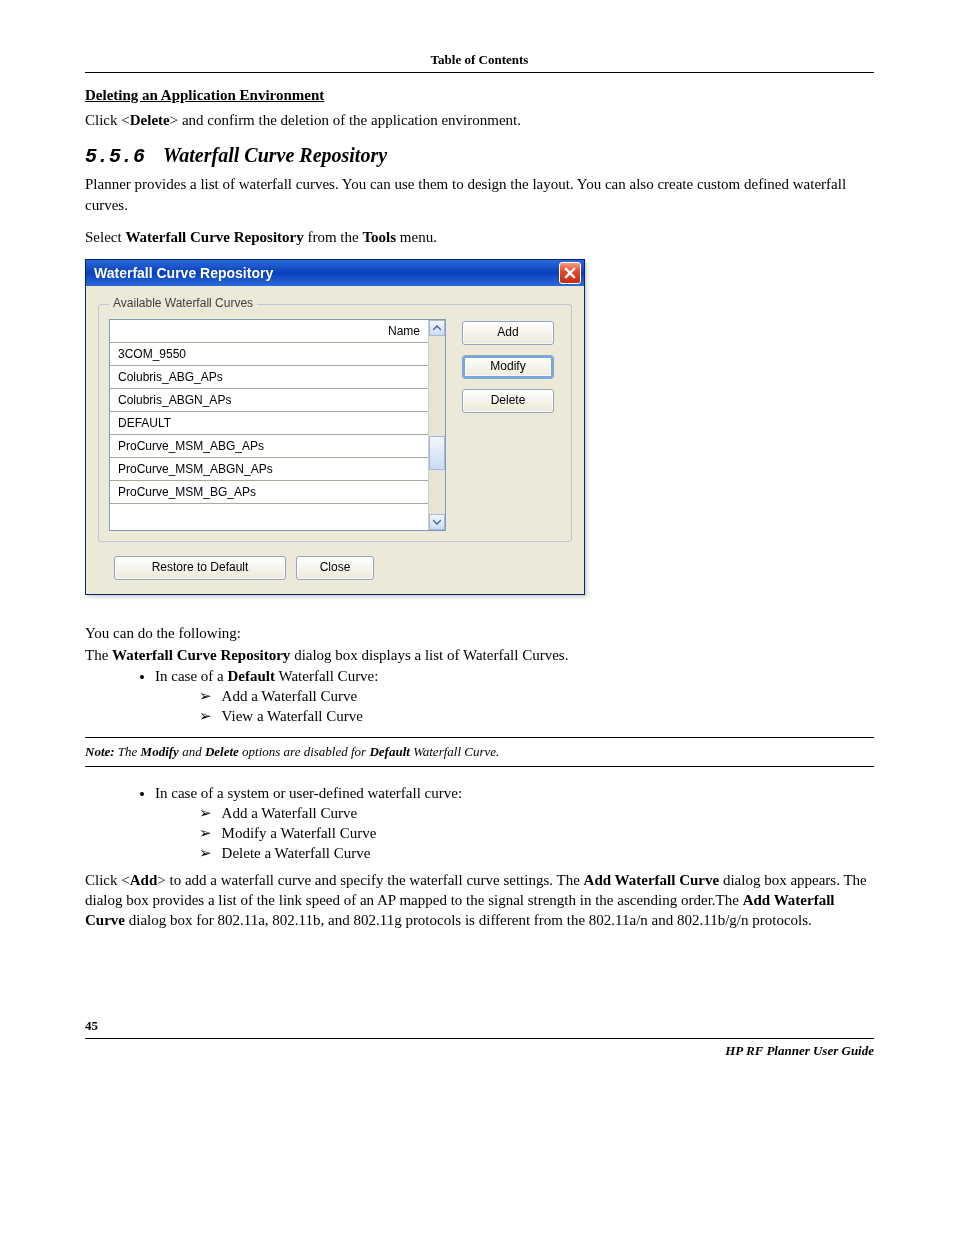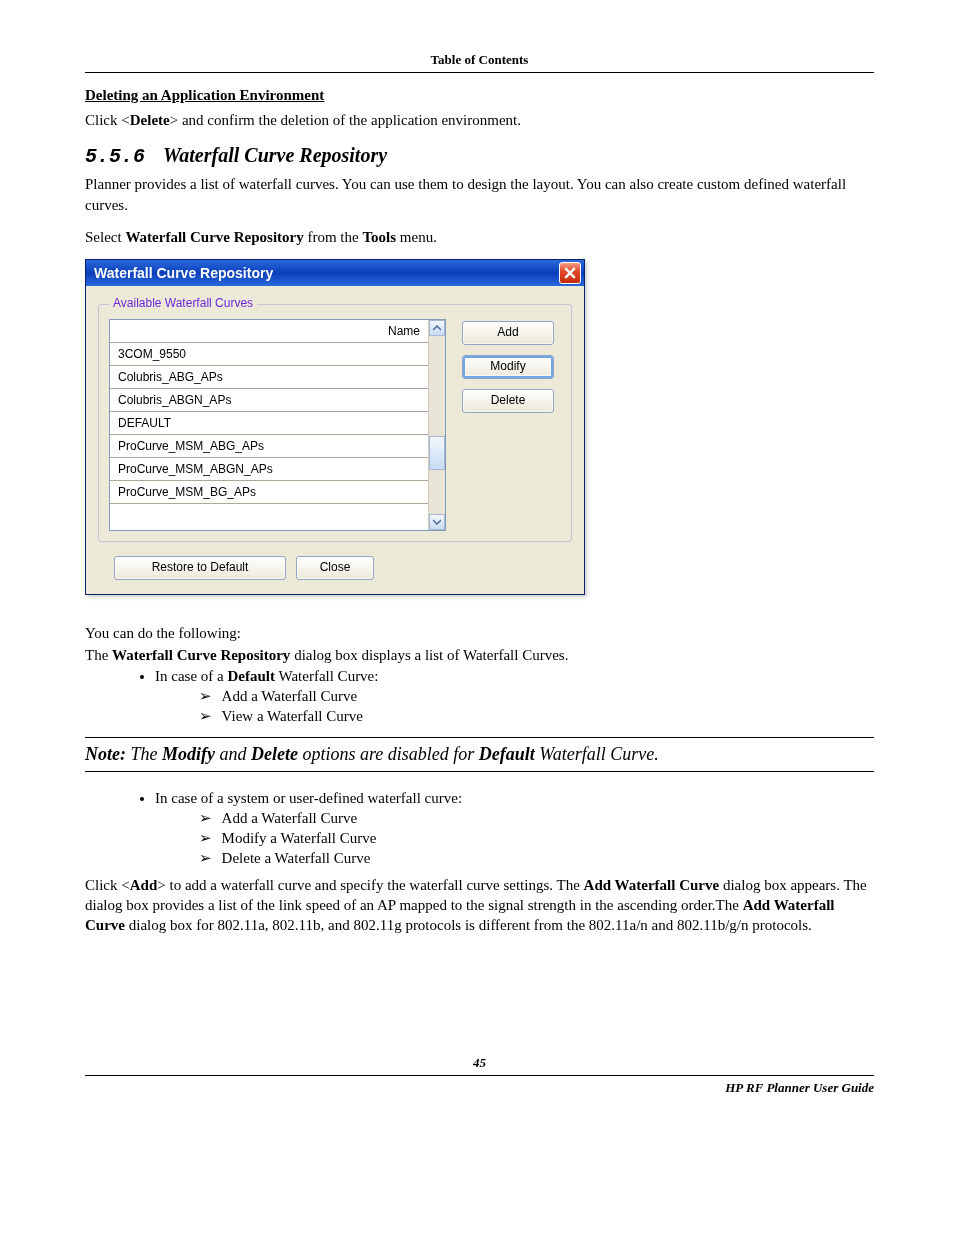--- a/index.html
+++ b/index.html
@@ -62,30 +62,28 @@
   }
   ul.arrows > li::before {
     content: "➢";
     margin-right: 10px;
   }
   .note-box {
     border-top: 1px solid #000;
     border-bottom: 1px solid #000;
     padding: 6px 0;
     margin: 12px 0 18px 0;
-    font-size: 18px;
+    font-size: 13px;
   }
   .page-num {
-    font-style: italic;
     font-weight: bold;
     font-size: 13px;
-    margin-top: 120px;
+    margin-top: 88px;
     padding-bottom: 4px;
     border-bottom: 1px solid #000;
-    text-align: center;
   }
   .footer {
     text-align: right;
     font-style: italic;
     font-weight: bold;
     font-size: 13px;
     margin-top: 4px;
   }
 
   
@@ -126,21 +124,21 @@
     border-radius: 3px;
     padding: 14px 10px 10px 10px;
     margin: 8px 0 14px 0;
   }
   .group-legend {
     position: absolute;
     top: -9px;
     left: 10px;
     background: #ece9d8;
     padding: 0 4px;
-    color: #6d28d9;
+    color: #404040;
     font-size: 12px;
     font-family: Tahoma, sans-serif;
   }
   .group-inner {
     display: flex;
     gap: 16px;
     align-items: flex-start;
   }
   .listframe {
     flex: 0 0 335px;

